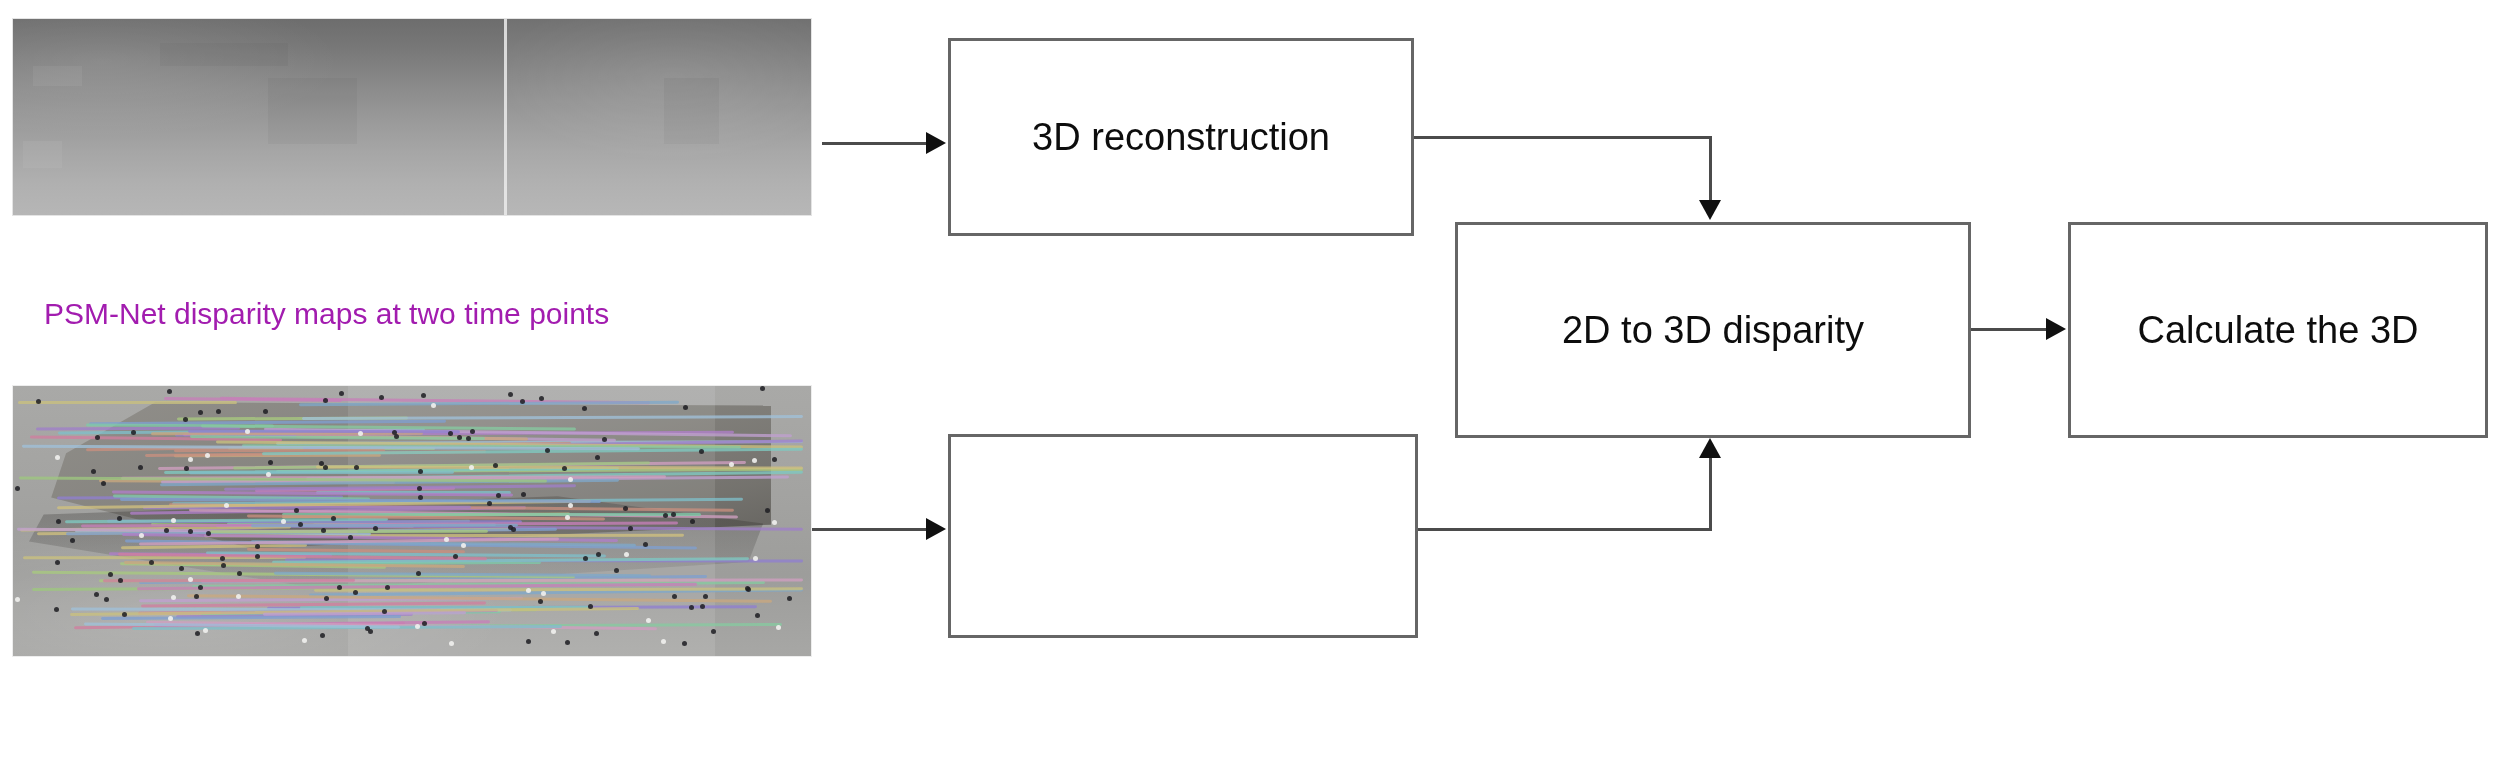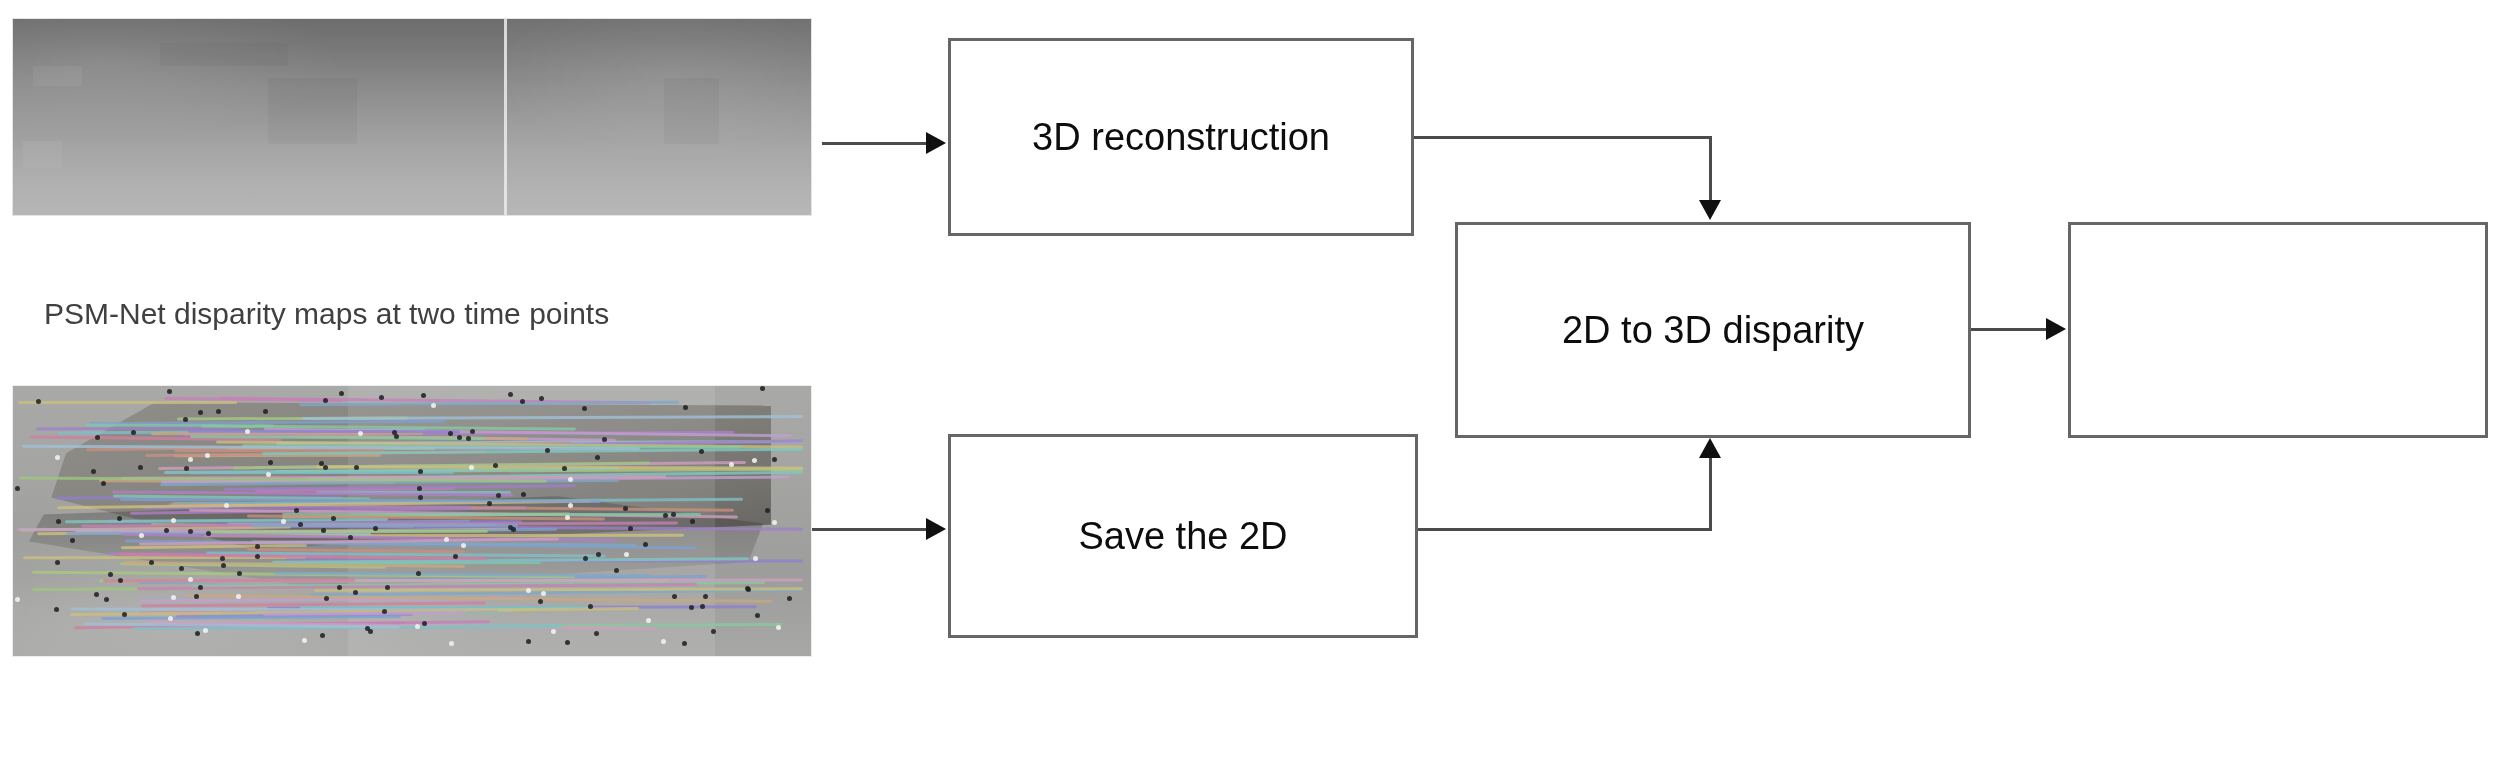--- a/index.html
+++ b/index.html
@@ -135,21 +135,21 @@
     background: #1d1d22;
     opacity: 0.85;
   }
   .kp.lightdot { background: #f1f1ee; opacity: 0.9; }
 
   
   .caption {
     position: absolute;
     font-size: 30px;
     line-height: 1.2;
-    color: #404040;
+    color: #a21caf;
     white-space: nowrap;
     font-family: "Liberation Sans", sans-serif;
   }
   .caption.cap-disparity { left: 44px; top: 296px; }
   .caption.cap-sift      { left: 26px; top: 700px; }
 
   
   .node {
     position: absolute;
     box-sizing: border-box;
@@ -518,31 +518,31 @@
 
   <div class="edge h e-sift-to-save"></div>
   <div class="arrow right a-sift-to-save"></div>
 
   <div class="node node-3d-recon">
     <span>3D reconstruction</span>
   </div>
 
   <div class="node node-save-2d">
     <span>
-      <span>Save the 2D</span><br>
+      <br>
     </span>
   </div>
 
   <div class="node node-2d-to-3d">
     <span>2D to 3D disparity</span>
   </div>
 
   <div class="node node-calculate">
     <span>
-      <br>
+      <span>Calculate the 3D</span><br>
     </span>
   </div>
 
   <div class="edge h e-recon-out-h"></div>
   <div class="edge v e-recon-out-v"></div>
   <div class="arrow down a-recon-to-conv"></div>
 
   <div class="edge h e-save-out-h"></div>
   <div class="edge v e-save-out-v"></div>
   <div class="arrow up a-save-to-conv"></div>

